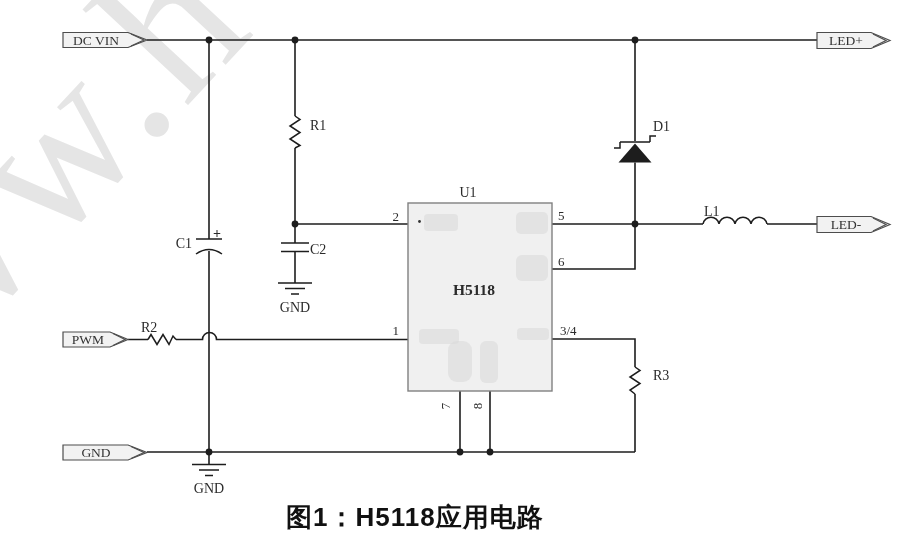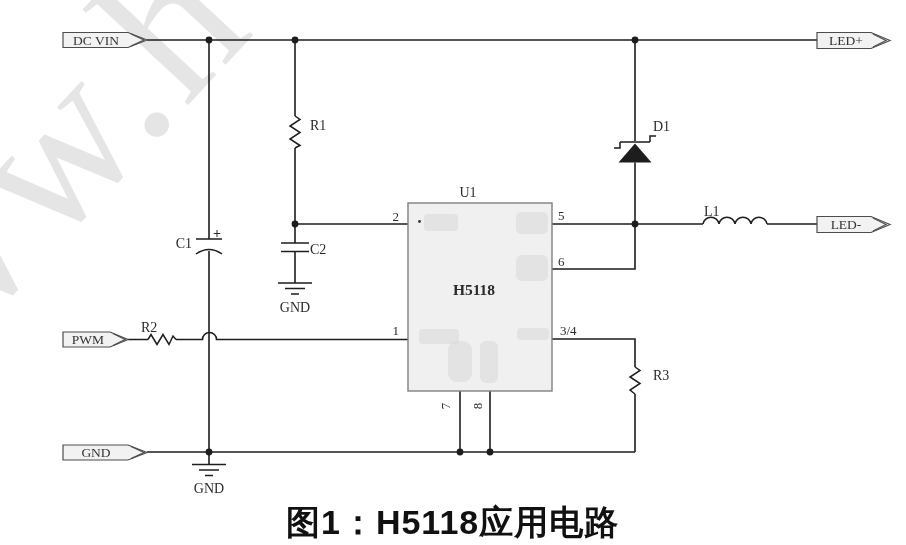--- a/index.html
+++ b/index.html
@@ -16,21 +16,21 @@
   .flagtxt{font-family:"Liberation Serif",serif;font-size:13.5px;fill:#333333;}
   .lbl{font-family:"Liberation Serif",serif;font-size:14px;fill:#2b2b2b;}
   .pinlbl{font-family:"Liberation Serif",serif;font-size:13px;fill:#2b2b2b;}
   .icfill{fill:#f0f0f0;stroke:#808080;stroke-width:1.4;}
   .blob{fill:#d8d8d8;opacity:0.55;}
   .wmtxt{font-family:"Liberation Serif",serif;font-size:205px;fill:#e5e5e5;letter-spacing:6px;}
   .parttxt{font-family:"Liberation Serif",serif;font-size:15.5px;font-weight:bold;fill:#2b2b2b;}
   .caption{
     position:absolute;left:286px;top:500px;width:620px;
     font-family:"Liberation Sans",sans-serif;font-weight:bold;
-    font-size:34px;color:#111111;letter-spacing:1px;
+    font-size:26px;color:#111111;letter-spacing:1px;
   }
 </style>
 </head>
 <body>
 
 <div class="stage">
   <svg width="906" height="545" viewBox="0 0 906 545">
 
     <text class="wmtxt" x="-160" y="478" transform="rotate(-47 -160 478)">www.h</text>
 

